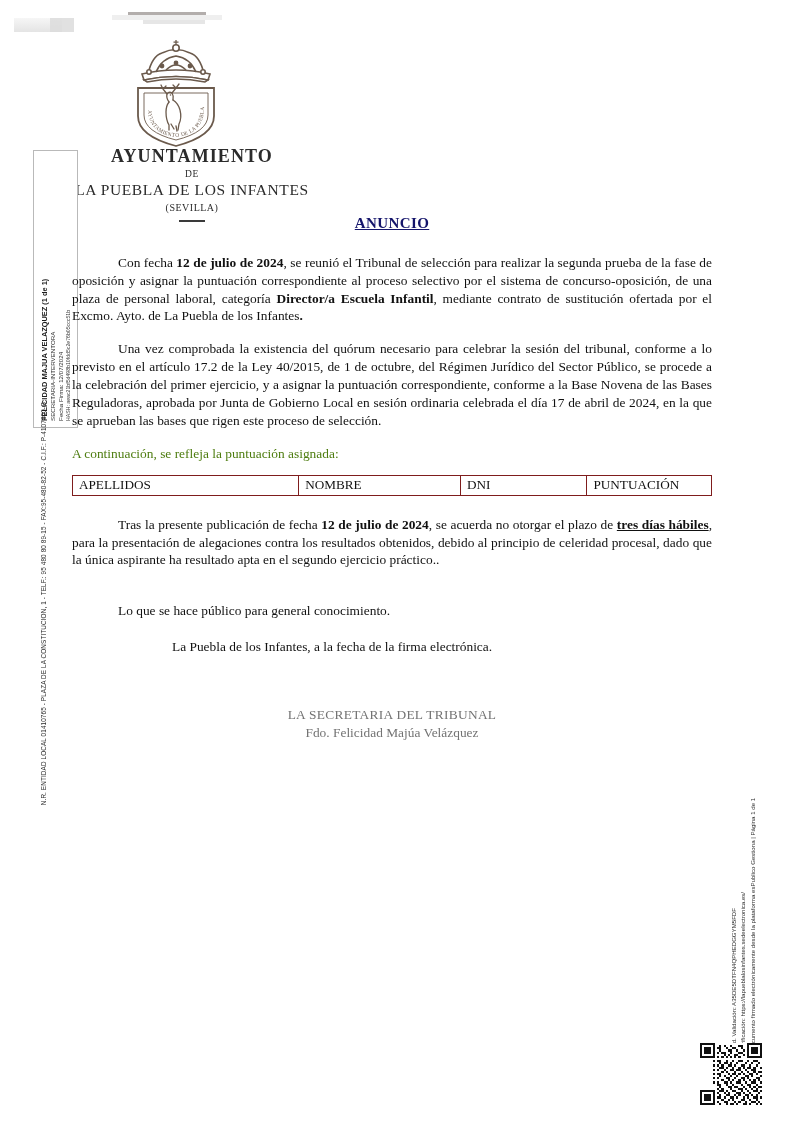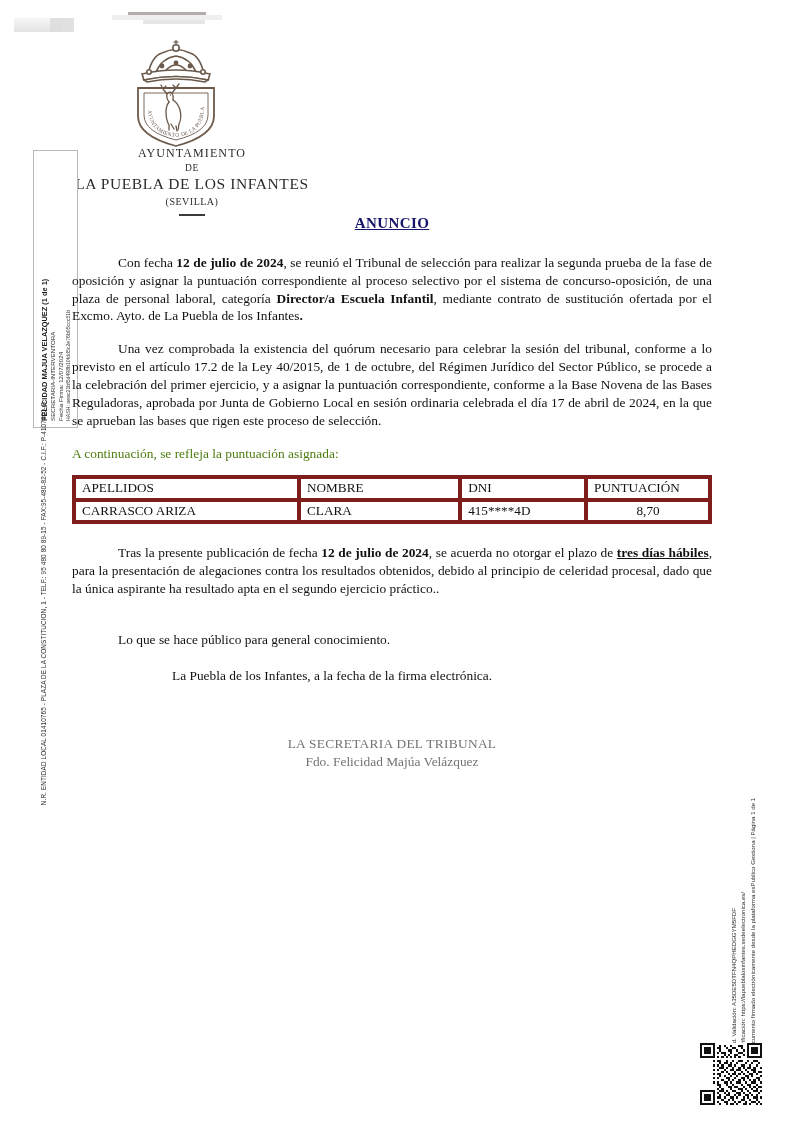--- a/index.html
+++ b/index.html
@@ -40,21 +40,21 @@
     position:absolute; left:122px; top:36px; width:108px; height:112px;
   }
   .crest svg { display:block; width:100%; height:100%; }
 
   .letterhead {
     position:absolute; left:62px; top:147px; width:260px;
     text-align:center;
     color:#2b2b2b;
   }
   .lh-line1 {
-    font-size:12px; letter-spacing:1.1px; font-weight:400;
+    font-size:18px; letter-spacing:1.1px; font-weight:700;
     line-height:1.05;
   }
   .lh-line2 {
     font-size:9.5px; letter-spacing:.6px; margin-top:3px;
   }
   .lh-line3 {
     font-size:15.5px; letter-spacing:.6px; margin-top:3px; line-height:1.05;
   }
   .lh-line4 {
     font-size:10px; letter-spacing:.5px; margin-top:4px;font-family:Liberation Serif, serif;
@@ -163,21 +163,21 @@
   }
 
   
   table.results {
     border-collapse:collapse;
     width:640px;
     margin:0 0 20px 0;
     font-size:13.2px;
   }
   table.results td {
-    border:4px solid #7f1d1d;
+    border:1px solid #7f1d1d;
     padding:1px 6px;
     height:19px;
     color:#111;
     line-height:1.25;
   }
   table.results .c-apellidos { width:218px; }
   table.results .c-nombre    { width:156px; }
   table.results .c-dni       { width:122px; }
   table.results .c-punt      { width:120px; }
   table.results tr.row-data .c-punt { text-align:center; }
@@ -499,26 +499,20 @@
   <p class="lead-in">A continuación, se refleja la puntuación asignada:</p>
 
   <table class="results">
     <tbody>
       <tr>
         <td class="c-apellidos">APELLIDOS</td>
         <td class="c-nombre">NOMBRE</td>
         <td class="c-dni">DNI</td>
         <td class="c-punt">PUNTUACIÓN</td>
       </tr>
-      <tr class="row-data">
-        <td class="c-apellidos">CARRASCO ARIZA</td>
-        <td class="c-nombre">CLARA</td>
-        <td class="c-dni">415****4D</td>
-        <td class="c-punt">8,70</td>
-      </tr>
     </tbody>
   </table>
 
   <p class="para"><span>Tras la presente publicación de fecha </span><b>12 de julio de 2024</b><span>, se acuerda no otorgar el plazo de </span><b><u>tres días hábiles</u></b><span>, para la presentación de alegaciones contra los resultados obtenidos, debido al principio de celeridad procesal, dado que la única aspirante ha resultado apta en el segundo ejercicio práctico..</span></p>
 
   <p class="closing1">Lo que se hace público para general conocimiento.</p>
   <p class="closing2">La Puebla de los Infantes, a la fecha de la firma electrónica.</p>
 
   <div class="sign-block">
     <div class="sign-title">LA SECRETARIA DEL TRIBUNAL</div>

